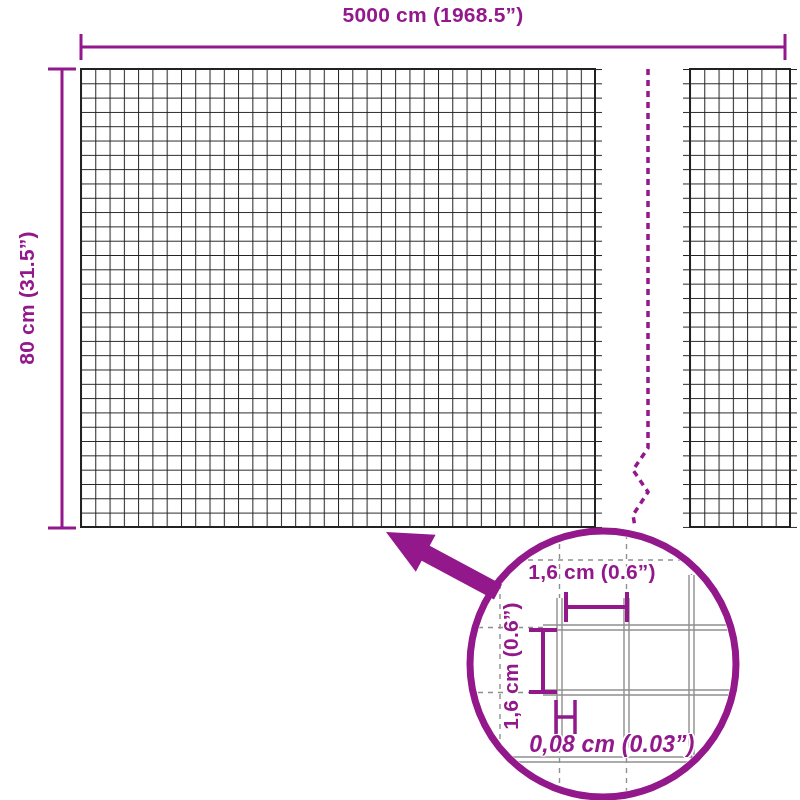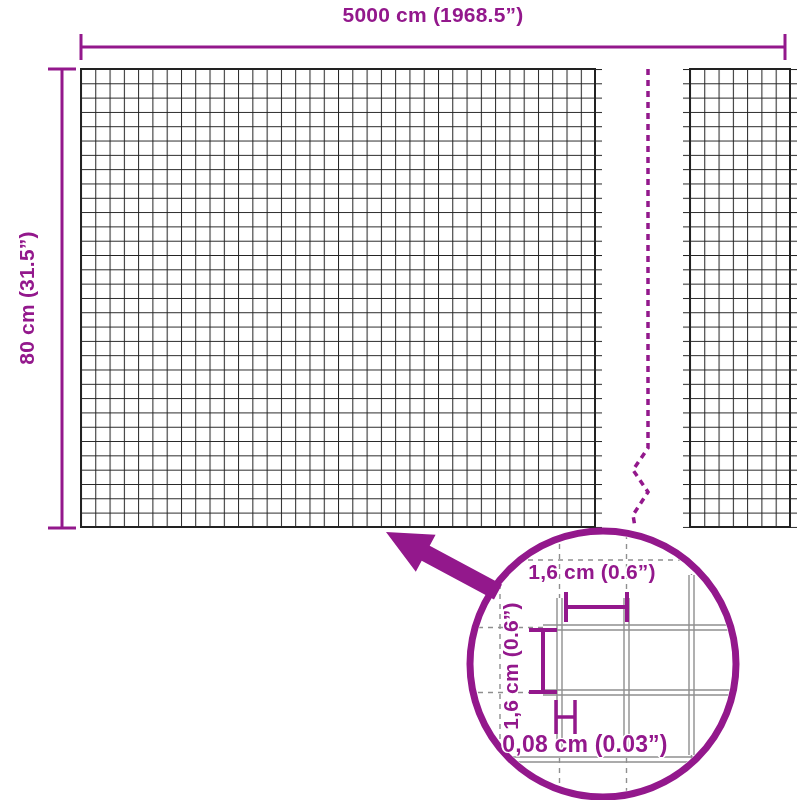--- a/index.html
+++ b/index.html
@@ -115,15 +115,15 @@
   </svg>
 
   <div class="lbl fs21" style="left:433px;top:15px;">5000 cm (1968.5”)</div>
 
   <div class="lbl rot fs21" style="left:27px;top:298px;">80 cm (31.5”)</div>
 
   <div class="lbl fs21" style="left:592px;top:572px;">1,6 cm (0.6”)</div>
 
   <div class="lbl rot fs21" style="left:511px;top:666px;">1,6 cm (0.6”)</div>
 
-  <div class="lbl fs23" style="left:585px;top:744px;">0,08 cm (0.03”)</div>
+  <div class="lbl fs23" style="left:612px;top:744px;font-style:italic;">0,08 cm (0.03”)</div>
 
 </div>
 
 </body></html>

